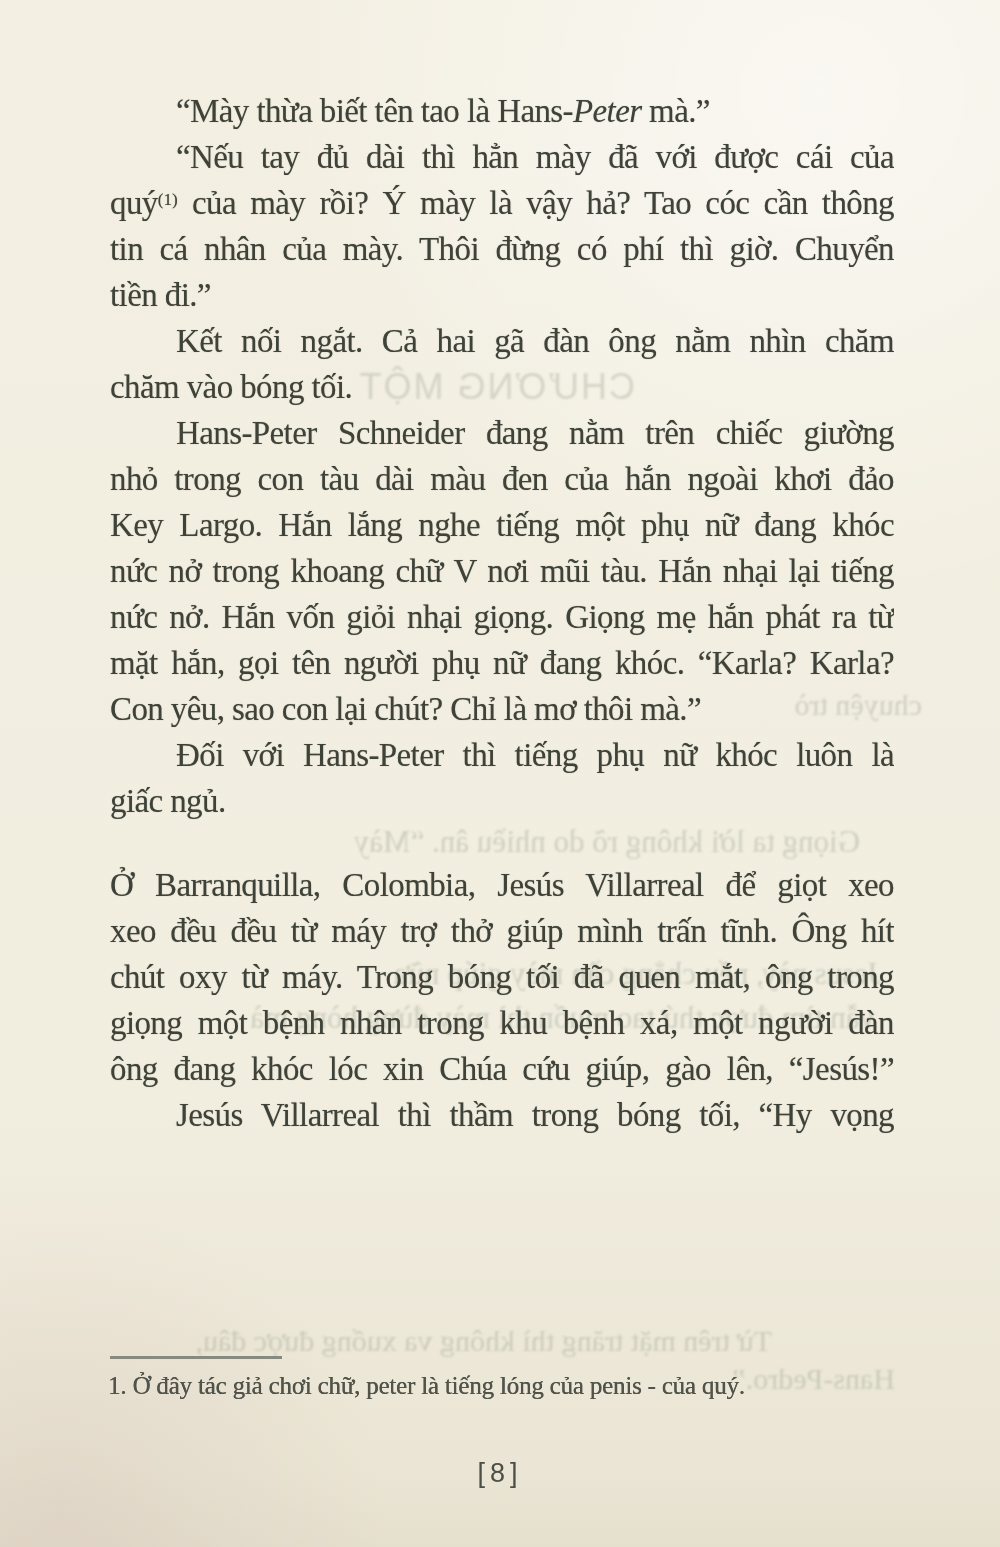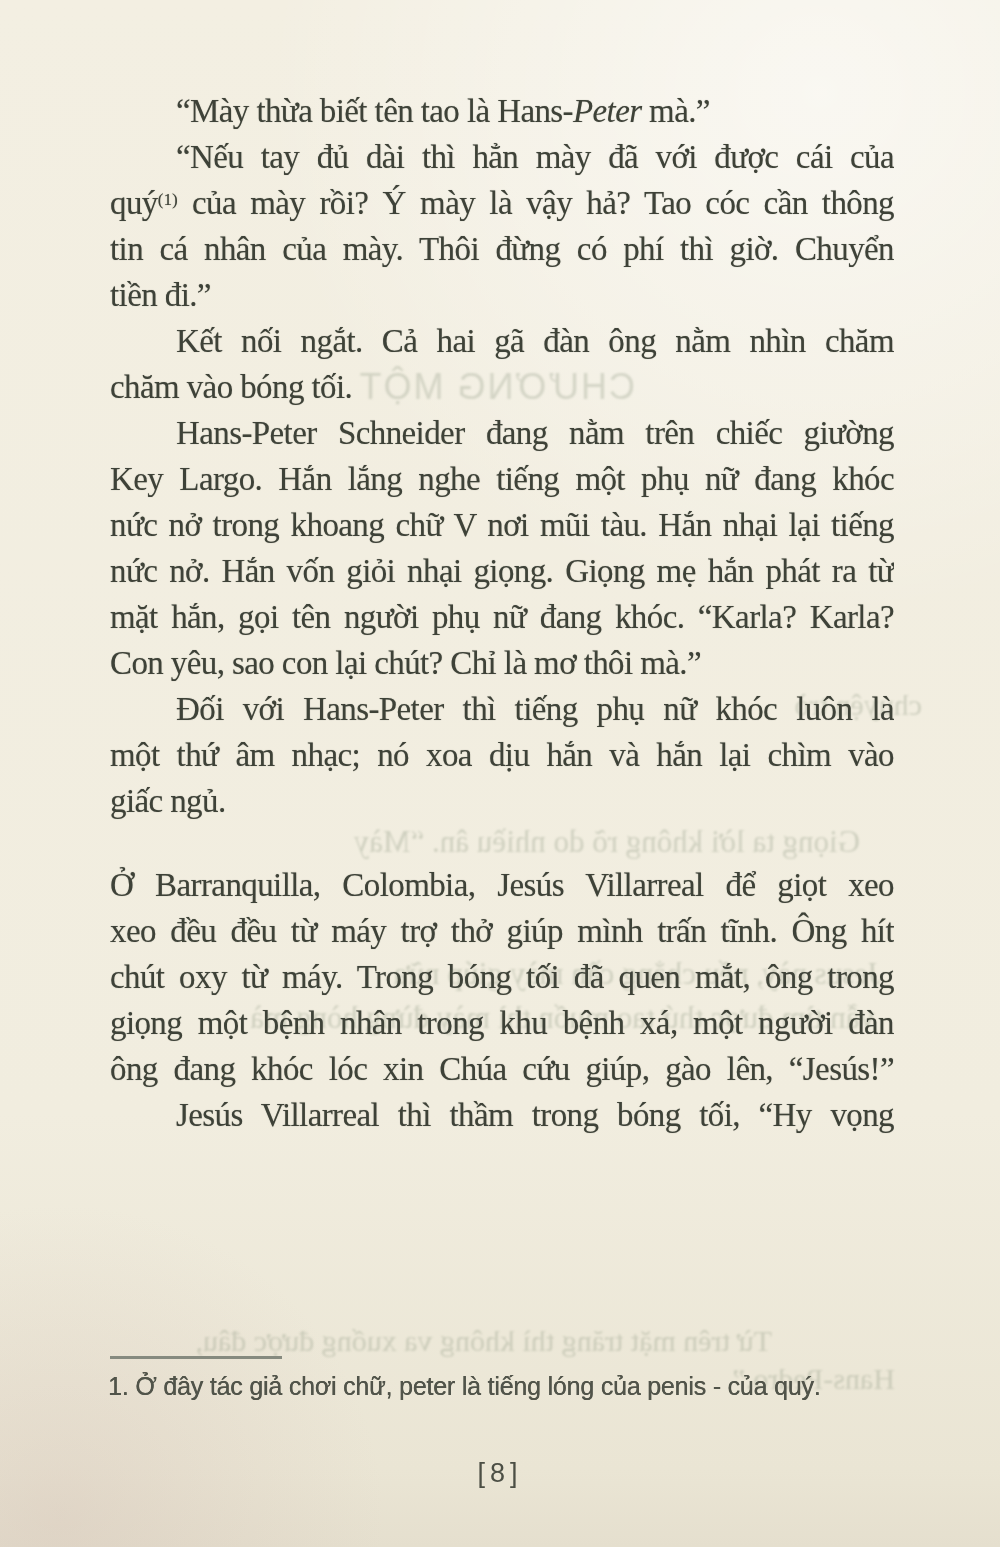--- a/index.html
+++ b/index.html
@@ -66,21 +66,21 @@
     top: 1356px;
     left: 110px;
     width: 172px;
     height: 3px;
     background: #868a7f;
   }
   .footnote {
     position: absolute;
     top: 1372px;
     left: 108px;
-    font-family: Liberation Sans, sans-serif;
+    font-family: Liberation Serif, serif;
     font-size: 25px;
     color: #51544a;
     text-shadow: 0.3px 0 0 currentColor;
     letter-spacing: -0.2px;
   }
 
   
   .page-number {
     position: absolute;
     top: 1458px;
@@ -115,29 +115,29 @@
         <div class="line fill"><span>quý</span><sup>(1)</sup><span> của mày rồi? Ý mày là vậy hả? Tao cóc cần thông</span></div>
         <div class="line fill"><span>tin cá nhân của mày. Thôi đừng có phí thì giờ. Chuyển</span></div>
         <div class="line"><span>tiền đi.”</span></div>
       </div>
       <div class="para indent">
         <div class="line fill"><span>Kết nối ngắt. Cả hai gã đàn ông nằm nhìn chăm</span></div>
         <div class="line"><span>chăm vào bóng tối.</span></div>
       </div>
       <div class="para indent">
         <div class="line fill"><span>Hans-Peter Schneider đang nằm trên chiếc giường</span></div>
+        <div class="line fill"><span>nhỏ trong con tàu dài màu đen của hắn ngoài khơi đảo</span></div>
         <div class="line fill"><span>Key Largo. Hắn lắng nghe tiếng một phụ nữ đang khóc</span></div>
         <div class="line fill"><span>nức nở trong khoang chữ V nơi mũi tàu. Hắn nhại lại tiếng</span></div>
         <div class="line fill"><span>nức nở. Hắn vốn giỏi nhại giọng. Giọng mẹ hắn phát ra từ</span></div>
         <div class="line fill"><span>mặt hắn, gọi tên người phụ nữ đang khóc. “Karla? Karla?</span></div>
         <div class="line"><span>Con yêu, sao con lại chút? Chỉ là mơ thôi mà.”</span></div>
       </div>
       <div class="para indent">
         <div class="line fill"><span>Đối với Hans-Peter thì tiếng phụ nữ khóc luôn là</span></div>
-        <div class="line fill"><span>một thứ âm nhạc; nó xoa dịu hắn và hắn lại chìm vào</span></div>
         <div class="line"><span>giấc ngủ.</span></div>
       </div>
       <div class="scene-break"></div>
       <div class="para">
         <div class="line fill"><span>Ở Barranquilla, Colombia, Jesús Villarreal để giọt xeo</span></div>
         <div class="line fill"><span>xeo đều đều từ máy trợ thở giúp mình trấn tĩnh. Ông hít</span></div>
         <div class="line fill"><span>chút oxy từ máy. Trong bóng tối đã quen mắt, ông trong</span></div>
         <div class="line fill"><span>giọng một bệnh nhân trong khu bệnh xá, một người đàn</span></div>
         <div class="line fill"><span>ông đang khóc lóc xin Chúa cứu giúp, gào lên, “Jesús!”</span></div>
       </div>

